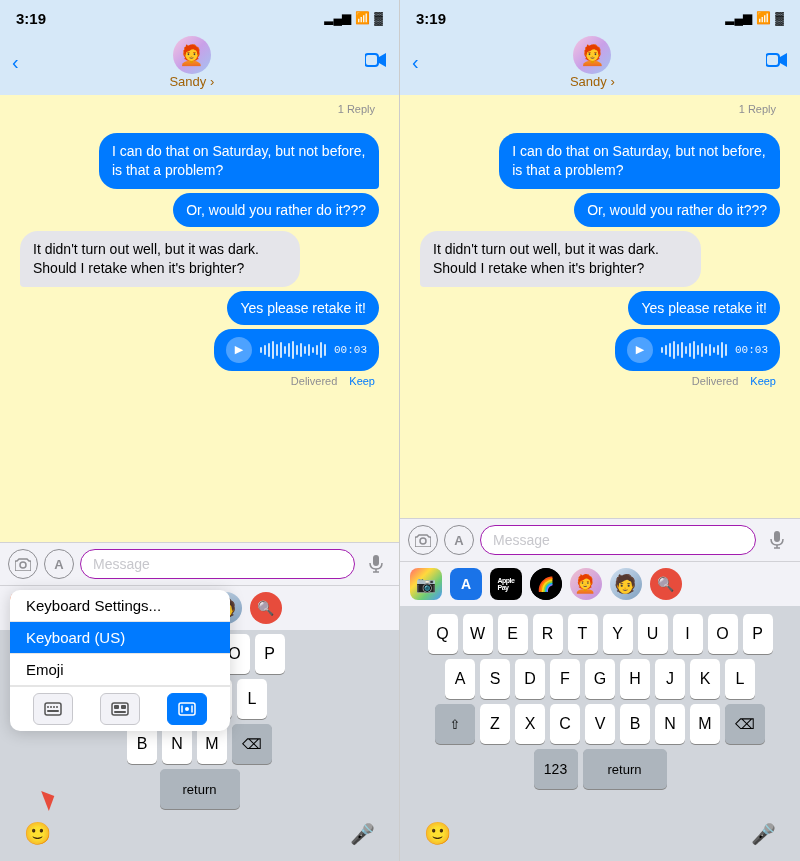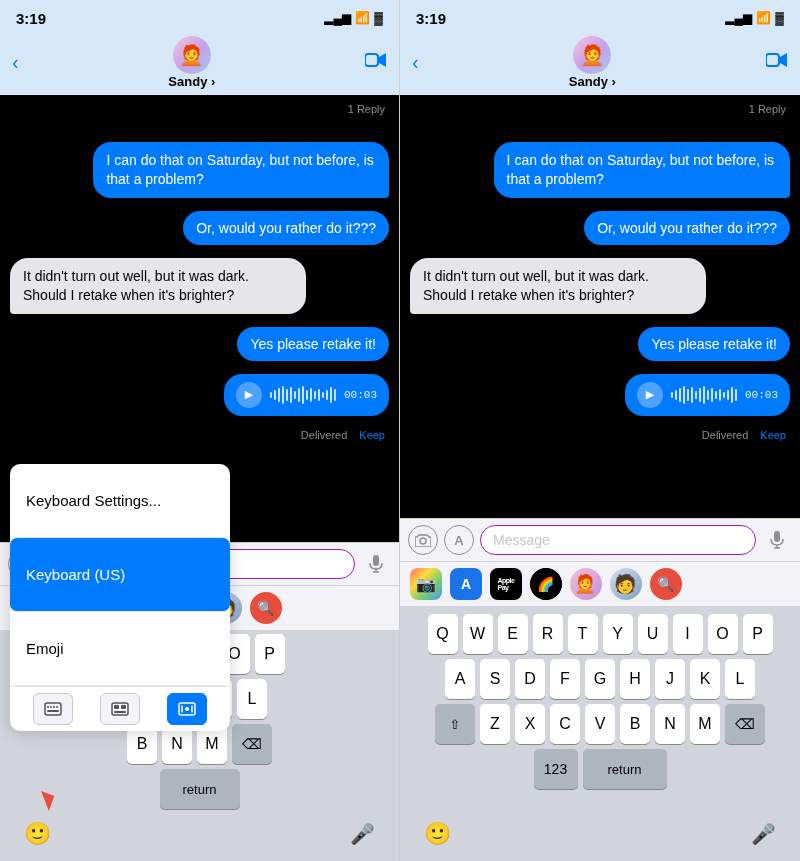--- a/index.html
+++ b/index.html
@@ -72,40 +72,40 @@
       border-radius: 50%;
       background: linear-gradient(135deg, #f5c6e0, #c9a0e8, #a0c4f1);
       display: flex;
       align-items: center;
       justify-content: center;
       font-size: 20px;
       overflow: hidden;
     }
     .nav-name {
       font-size: 13px;
-      color: #000000;
-      font-weight: 700;
+      color: #a16207;
+      font-weight: 400;
     }
     .nav-name::after {
       content: ' ›';
     }
     .nav-video {
       color: #007aff;
       font-size: 18px;
     }
 
     
     .messages-area {
       flex: 1;
-      background: #000000;
+      background: #fef9c3;
       overflow-y: auto;
-      padding: 8px 10px;
+      padding: 8px 20px;
       display: flex;
       flex-direction: column;
-      gap: 13px;
+      gap: 4px;
     }
 
     .reply-label {
       text-align: right;
       font-size: 11px;
       color: #8e8e93;
       padding-right: 4px;
     }
 
     .bubble-out {
@@ -268,26 +268,25 @@
       border-radius: 10px;
       box-shadow: 0 2px 16px rgba(0,0,0,0.18);
       position: absolute;
       left: 10px;
       bottom: 130px;
       width: 220px;
       z-index: 10;
       overflow: hidden;
     }
     .popup-item {
-      padding: 28px 16px;
+      padding: 7px 16px;
       font-size: 15px;
       color: #000;
       border-bottom: 1px solid #e5e5e5;
       cursor: pointer;
-      border-radius: 7px;
     }
     .popup-item:last-child { border-bottom: none; }
     .popup-item.active {
       background: #007aff;
       color: #fff;
     }
     .popup-keyboard-row {
       display: flex;
       justify-content: space-around;
       align-items: center;

